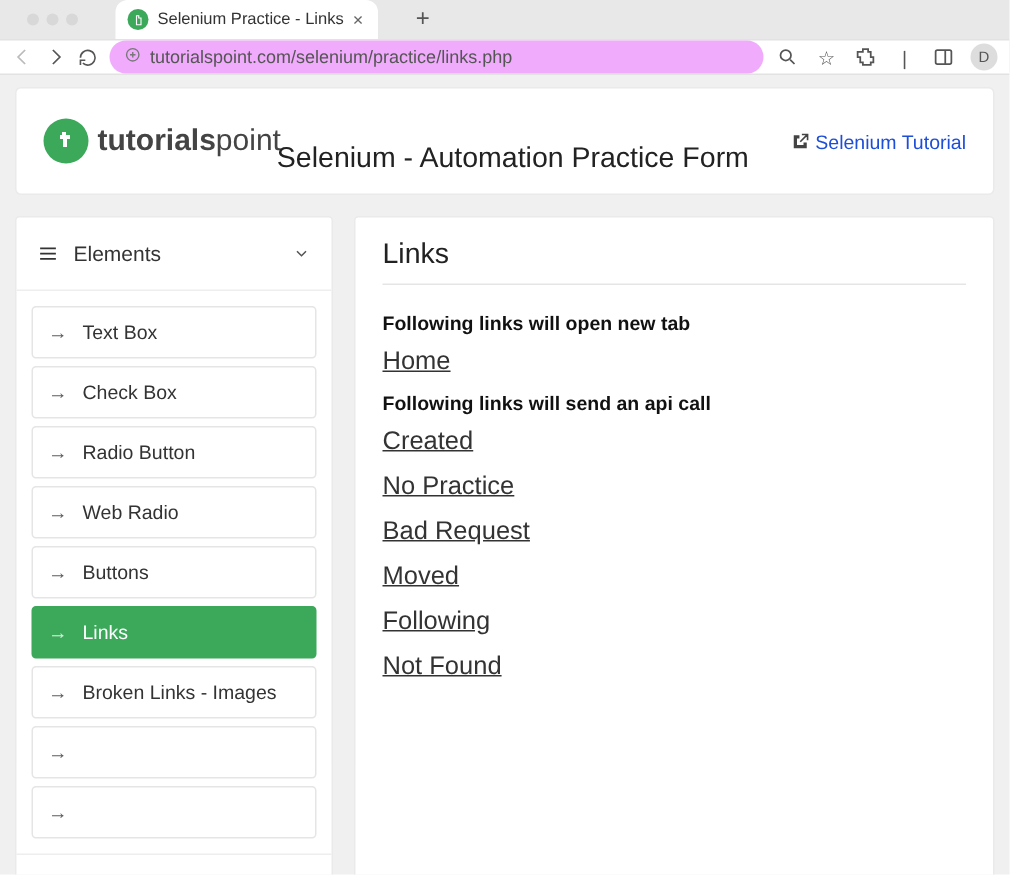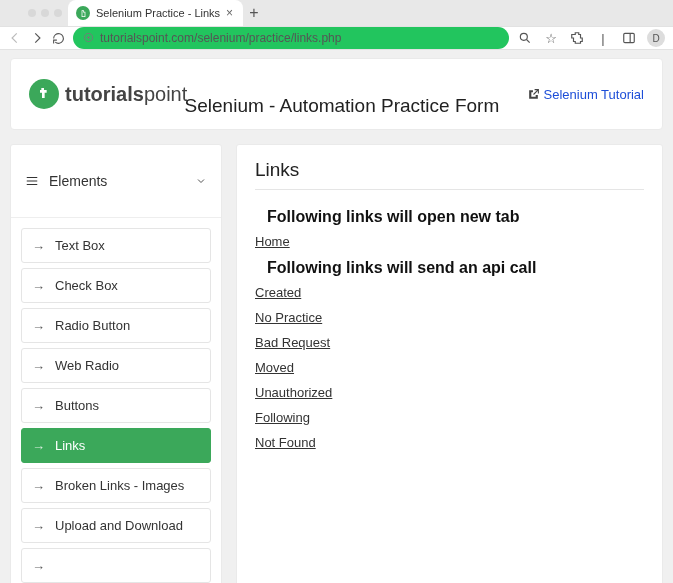--- a/index.html
+++ b/index.html
@@ -1,63 +1,63 @@
 <!DOCTYPE html>
 <html><head>
 <meta charset="utf-8">
 <style>
   * { box-sizing: border-box; margin: 0; padding: 0; }
   body { font-family: -apple-system, BlinkMacSystemFont, "Segoe UI", Arial, sans-serif; background: #f0f0f0; width: 673px; height: 583px; overflow: hidden; }
 
   
   .browser-top { background: #e8e8e8; height: 48px; display: flex; flex-direction: column; }
-  .tab-row { display: flex; align-items: center; height: 26px; padding-left: 22px; gap: 0; }
+  .tab-row { display: flex; align-items: center; height: 26px; padding-left: 12px; gap: 19px; }
   .traffic { display: flex; gap: 5px; padding: 0 6px; }
   .dot { width: 8px; height: 8px; border-radius: 50%; background: #d8d8d8; }
   .tab { background: #fff; border-radius: 8px 8px 0 0; display: flex; align-items: center; height: 26px; padding: 0 10px 0 8px; gap: 6px; font-size: 11px; color: #333; min-width: 160px; }
   .tab .favicon { width: 14px; height: 14px; background: #3ba85a; border-radius: 50%; display:flex; align-items:center; justify-content:center; }
   .tab .favicon svg { width:9px; height:9px; }
   .tab-close { font-size: 12px; color: #666; margin-left: auto; }
   .new-tab { font-size: 16px; color: #555; padding: 0 6px; }
   .addr-row { display: flex; align-items: center; height: 30px; background: #fff; padding: 0 8px; gap: 8px; border-top:1px solid #e2e2e2; border-bottom:1px solid #e2e2e2;}
   .nav-btn { color: #bbb; font-size: 14px; display:flex; align-items:center; }
   .nav-btn.on { color: #555; }
-  .addrbar { flex: 1; display: flex; align-items: center; background: #22c55e; border-radius: 14px; height: 22px; padding: 0 10px; font-size: 12px; color: #555; gap:6px;}
+  .addrbar { flex: 1; display: flex; align-items: center; background: #f0abfc; border-radius: 14px; height: 22px; padding: 0 10px; font-size: 12px; color: #555; gap:6px;}
   .addrbar .secure { font-size: 10px; color:#777; }
   .right-icons { display: flex; gap: 10px; align-items: center; color:#555; font-size:13px;}
   .ri { width:16px; display:flex; justify-content:center; }
   .avatar { width:18px; height:18px; border-radius:50%; background:#ddd; display:flex; align-items:center; justify-content:center; font-size:10px; color:#555;}
 
   
   .page { padding: 10px; }
   .hdr { background:#fff; border:1px solid #eaeaea; border-radius:4px; padding:12px 18px; display:flex; align-items:center; }
   .logo { display:flex; align-items:center; gap:6px; }
   .logo-badge { width:30px; height:30px; background:#3ba85a; border-radius:50%; display:flex; align-items:center; justify-content:center; }
   .logo-badge svg{ width:16px; height:16px;}
   .logo-text { font-size:20px; color:#444; }
   .logo-text b { font-weight:700; }
   .hdr-title { flex:1; text-align:center; font-size:19px; color:#222; font-weight:400; margin-left:-30px;margin-top:24px;}
   .hdr-link { font-size:13px; color:#1d4ed8; display:flex; gap:4px; align-items:center; }
   .hdr-link svg{width:13px;height:13px;}
 
   
   .layout { display:flex; gap:14px; margin-top:14px; }
   .sidebar { width:212px; background:#fff; border:1px solid #eaeaea; border-radius:3px; }
-  .side-header { display:flex; align-items:center; padding:28px 14px; gap:10px; color:#333; font-size:14px; border-bottom:1px solid #eee;}
+  .side-header { display:flex; align-items:center; padding:16px 14px; gap:10px; color:#333; font-size:14px; border-bottom:1px solid #eee;}
   .side-header .chev { margin-left:auto; }
   .side-list { padding:10px; display:flex; flex-direction:column; gap:5px; }
   .side-item { display:flex; align-items:center; gap:10px; padding:9px 10px; border:1px solid #e5e5e5; border-radius:3px; font-size:13px; color:#333; background:#fff;}
   .side-item.active { background:#3ba85a; color:#fff; border-color:#3ba85a; }
   .side-item .arr { font-size:13px; opacity:.8; }
   .side-header.sub { border-top:1px solid #eee; }
 
   .content { flex:1; background:#fff; border:1px solid #eaeaea; border-radius:3px; padding:14px 18px 60px 18px; }
   .content h1 { font-size:19px; font-weight:400; color:#222; border-bottom:1px solid #e5e5e5; padding-bottom:8px; margin-bottom:18px;}
-  .content h2 { font-size:16px; font-weight:700; color:#111; margin:6px 0 8px 12px;}
-  .content a { display:block; font-size:13px; color:#333; text-decoration:underline; margin:4px 0 10px 0; }
+  .content h2 { font-size:13px; font-weight:700; color:#111; margin:6px 0 8px 0;}
+  .content a { display:block; font-size:17px; color:#333; text-decoration:underline; margin:4px 0 10px 0; }
 
   .chev svg, .ham svg, .bell svg { display:block; }
 </style>
 </head>
 <body>
 
 <div class="browser-top">
   <div class="tab-row">
     <div class="traffic">
       <div class="dot"></div>
@@ -183,21 +183,20 @@
         <div class="side-item active">
             <span class="arr">→</span>
             <span>Links</span>
           </div>
         <div class="side-item">
             <span class="arr">→</span>
             <span>Broken Links - Images</span>
           </div>
         <div class="side-item">
             <span class="arr">→</span>
-            <span>Upload and Download</span>
           </div>
         <div class="side-item">
             <span class="arr">→</span>
           </div>
       </div>
       <div class="side-header sub">
         <span class="ham">
             <svg width="14" height="14" viewBox="0 0 24 24" fill="none" stroke="#333" stroke-width="2">
               <rect x="4" y="4" width="16" height="16" rx="2"></rect>
               <path d="M8 9h8M8 13h8"></path>
@@ -215,18 +214,17 @@
 
     <div class="content">
       <h1>Links</h1>
       <h2>Following links will open new tab</h2>
       <a>Home</a>
       <h2>Following links will send an api call</h2>
       <a>Created</a>
       <a>No Practice</a>
       <a>Bad Request</a>
       <a>Moved</a>
-      <a>Unauthorized</a>
       <a>Following</a>
       <a>Not Found</a>
     </div>
   </div>
 </div>
 
 </body></html>

